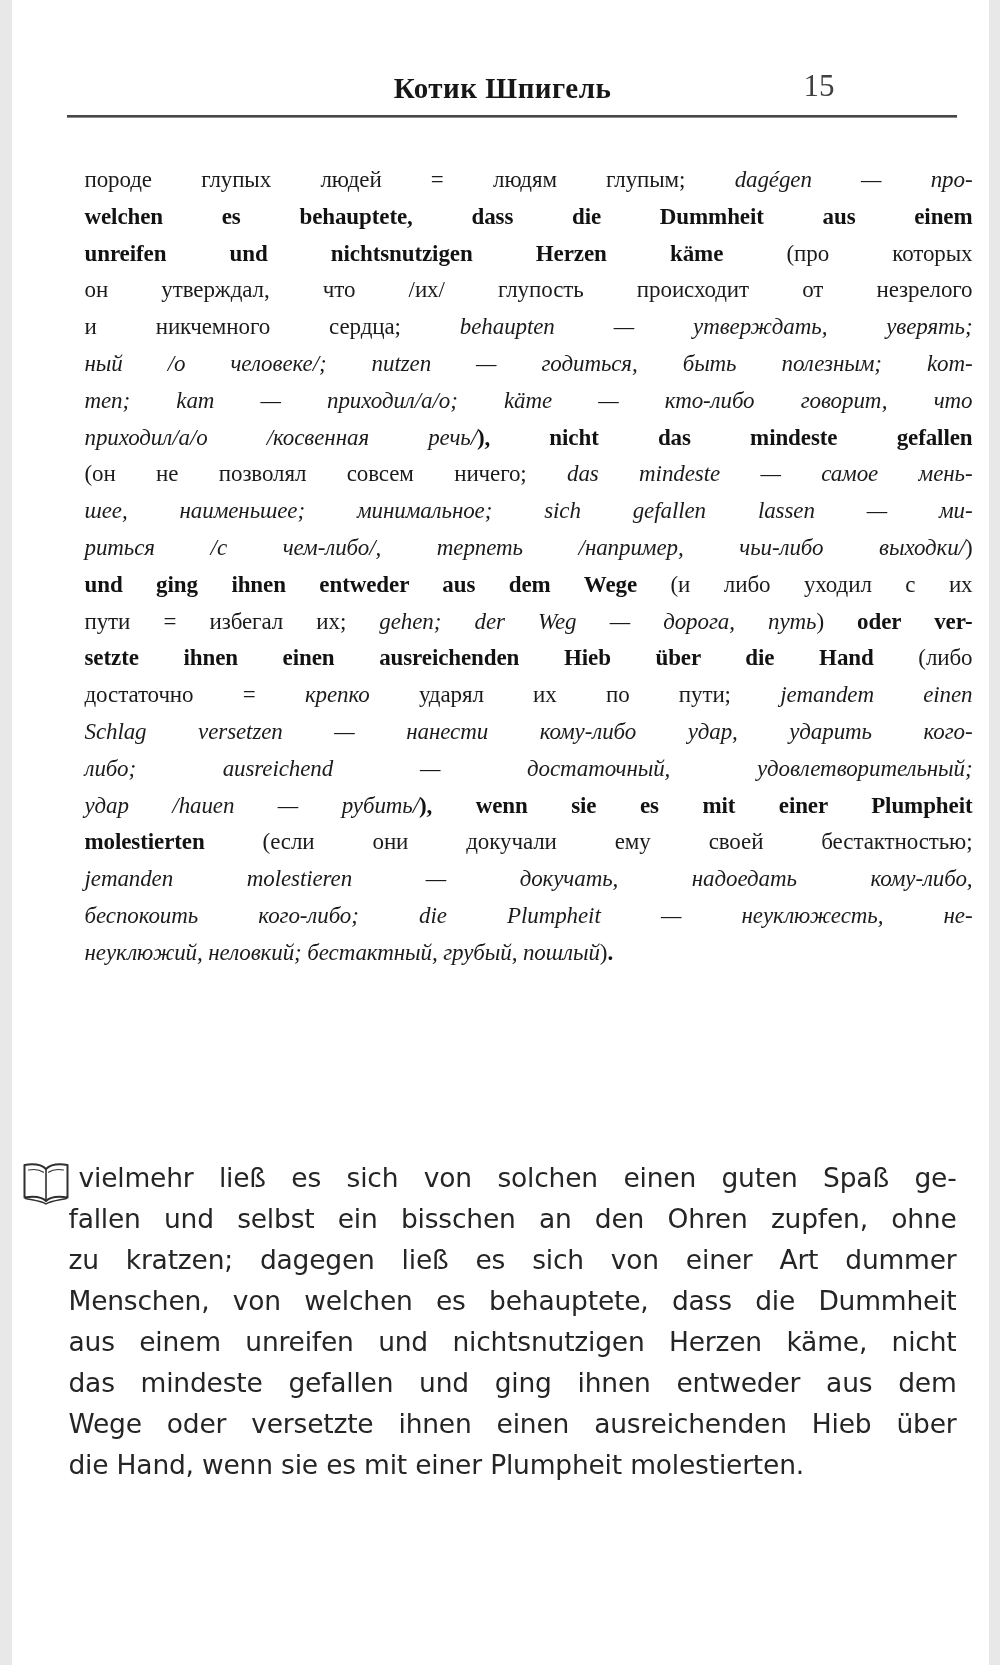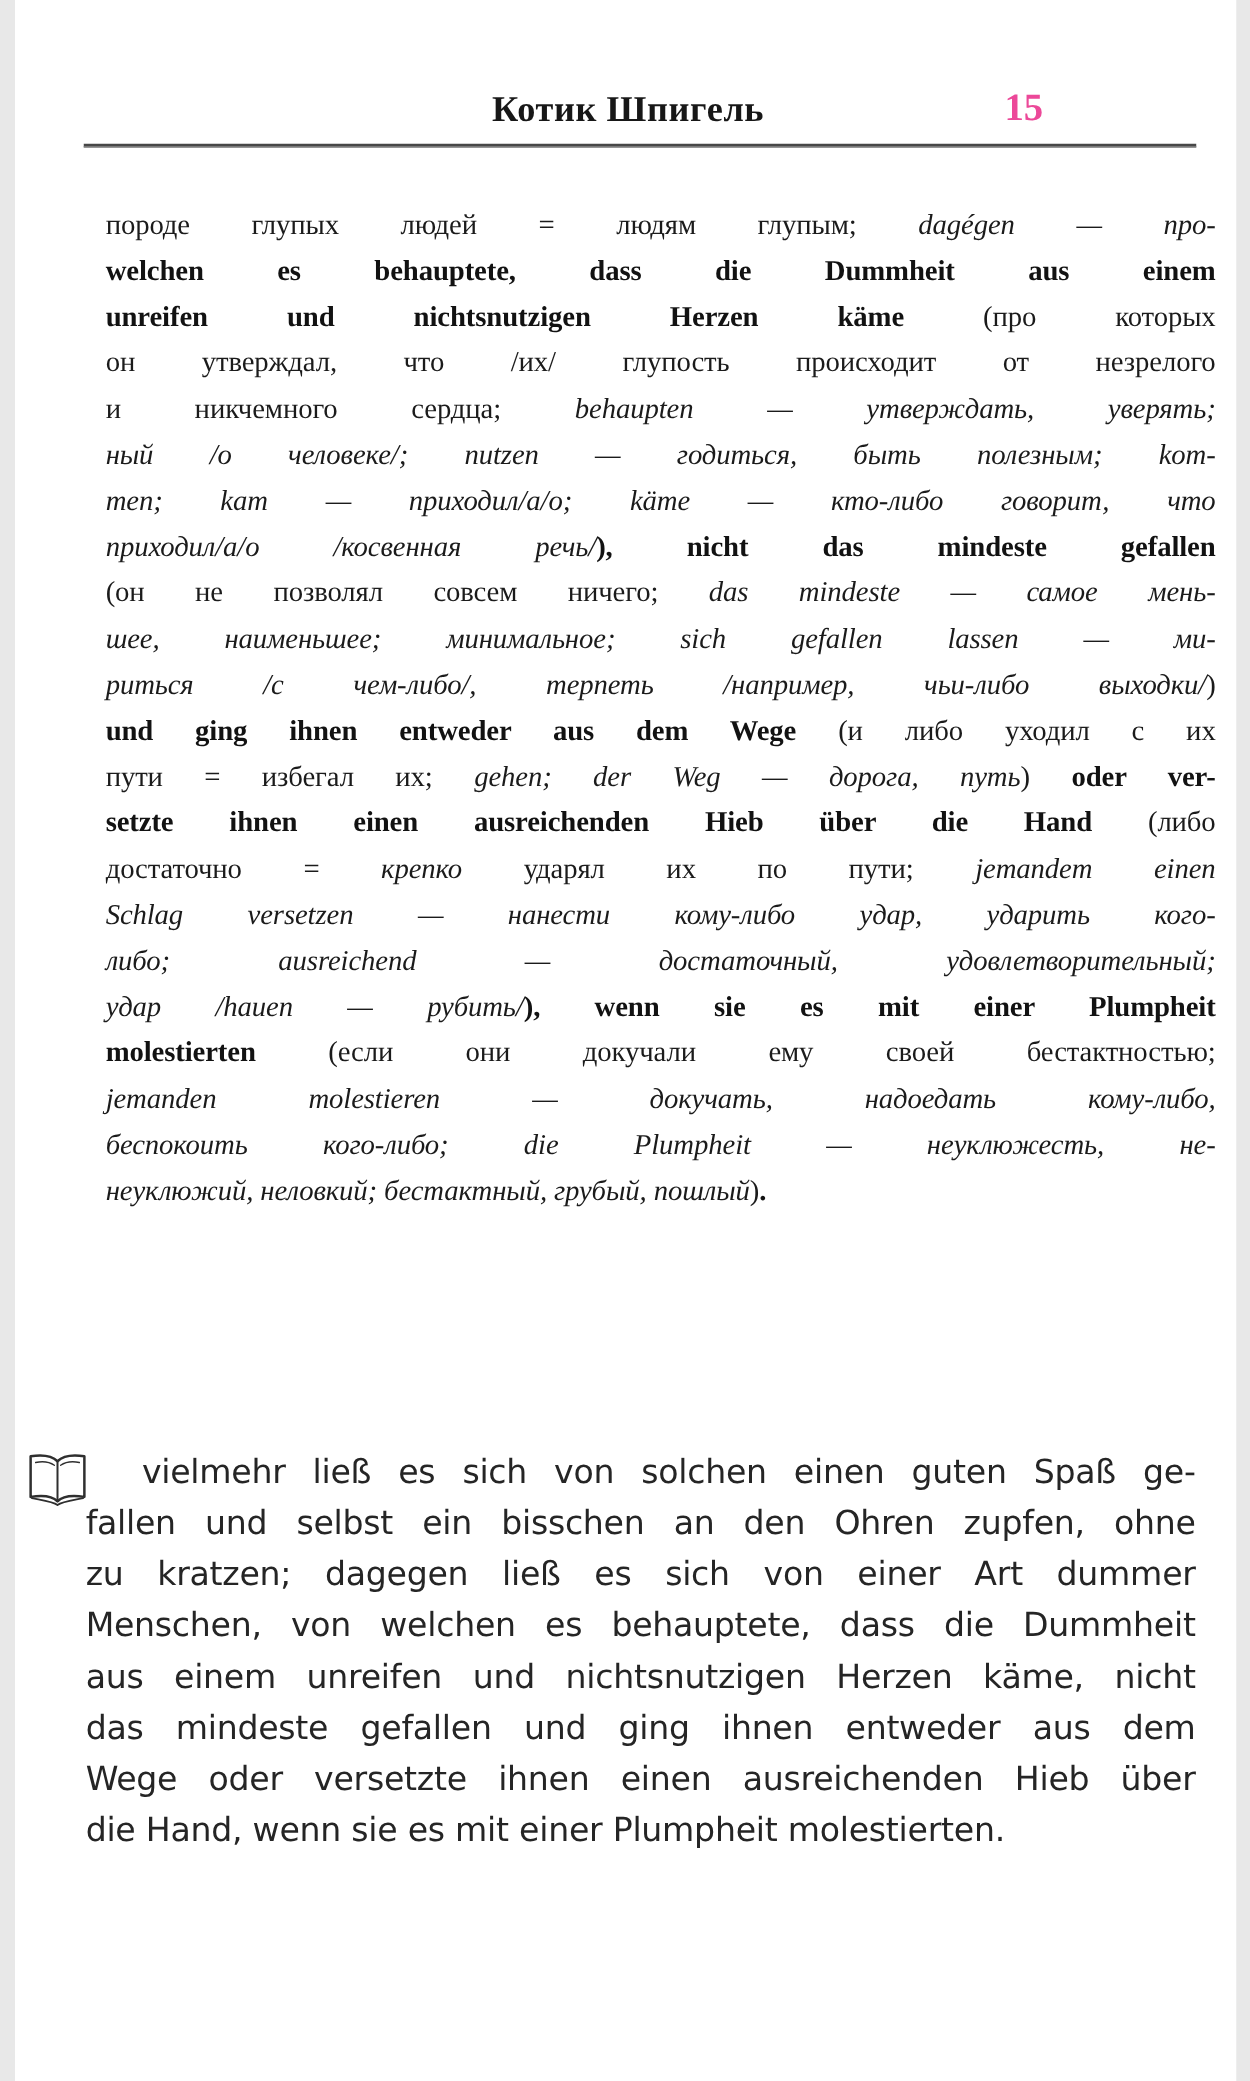--- a/index.html
+++ b/index.html
@@ -13,21 +13,21 @@
     overflow:hidden;
   }
   .header{position:absolute;top:66px;left:57px;width:888px;height:46px;}
   .running-title{
     position:absolute;left:0;right:20px;top:6px;
     text-align:center;font-weight:700;font-size:29px;letter-spacing:0.5px;
     color:#171717;
   }
   .page-number{
     position:absolute;right:122px;top:2px;
-    font-size:31px;font-weight:700;color:#ec4899;
+    font-size:31px;font-weight:400;color:#404040;
   }
   .header-rule{
     position:absolute;top:115px;left:55px;width:890px;height:2px;
     background:#474747;border-bottom:1px solid #8a8a8a;
   }
   .main-text{
     position:absolute;top:162px;left:73px;width:888px;
     font-size:23px;letter-spacing:-0.1px;
   }
   .main-text .text-line{line-height:36.8px;height:36.8px;overflow:visible;}
@@ -35,21 +35,21 @@
   .seg-regular{font-style:normal;font-weight:400;}
   .seg-italic{font-style:italic;font-weight:400;}
   .seg-bold{font-style:normal;font-weight:700;color:#121212;}
   .book-icon{position:absolute;top:1161px;left:9px;width:50px;height:46px;}
   .german-block{
     position:absolute;top:1157px;left:57px;width:888px;
     font-family:"DejaVu Sans",sans-serif;
     font-size:26.5px;color:#252525;letter-spacing:-0.2px;
   }
   .german-block .text-line{line-height:41px;height:41px;}
-  .german-block .first-line{text-indent:10px;margin-left:35px;}
+  .german-block .first-line{text-indent:10px;}
 </style>
 </head>
 <body>
 
 <div class="page">
 
   <div class="header">
     <div class="running-title">Котик Шпигель</div>
     <div class="page-number">15</div>
   </div>

